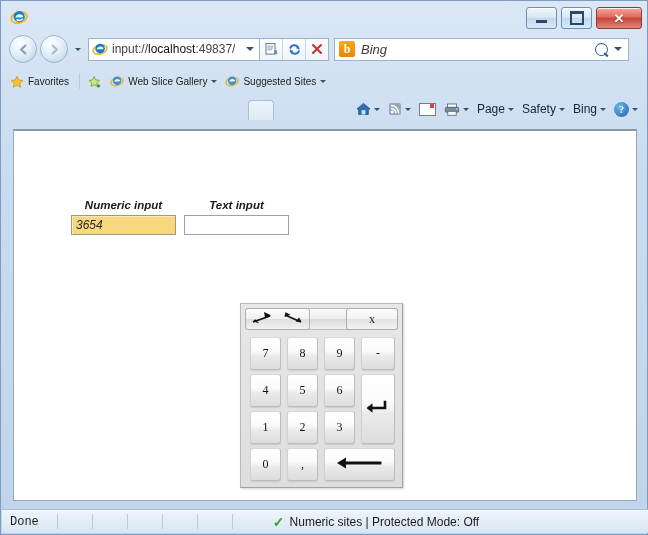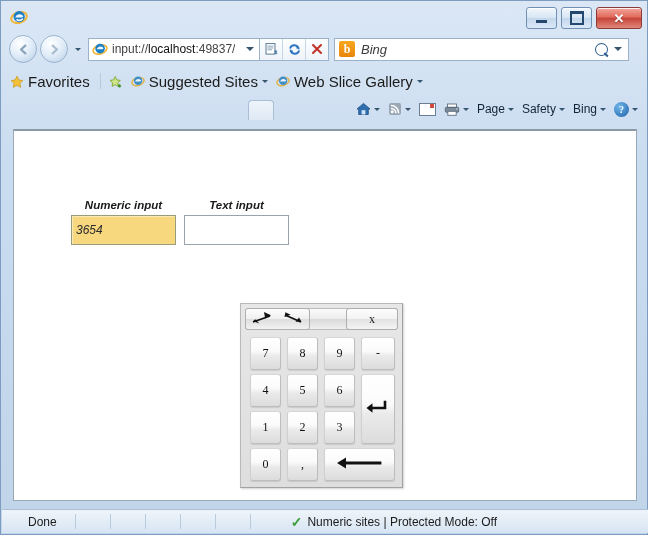--- a/index.html
+++ b/index.html
@@ -119,21 +119,21 @@
   .search-right{ margin-left:auto; display:flex;align-items:center; gap:6px; padding-right:6px;}
   .mag {
     width:11px;height:11px;border:1.7px solid #2d5d8e;border-radius:50%;
     position:relative; transform:rotate(-45deg);
   }
   .mag:after{content:"";position:absolute;left:4px;top:10px;width:1.8px;height:5px;background:#2d5d8e;}
 
   
   .fav-bar {
     position:absolute; left:1px; top:68px; width:545px; height:24px;
-    display:flex; align-items:center; font-size:15px; color:#1b1b1b;
+    display:flex; align-items:center; font-size:10px; color:#1b1b1b;
   }
   .fav-item{display:flex;align-items:center; gap:4px; margin-left:8px; white-space:nowrap;}
   .fav-sep{width:1px;height:16px;background:#b7c9dc;margin-left:10px;}
   .star {
     width:14px;height:13px; position:relative; flex:0 0 auto;
     color:#f0b21a; font-size:14px; line-height:13px;
   }
   .ie-e {
     width:14px;height:14px;flex:0 0 auto;position:relative;
   }
@@ -186,21 +186,21 @@
     overflow:hidden;
   }
 
   .field-group{position:absolute;font-style:italic;}
   .field-label{
     font-size:11.5px; font-weight:bold; color:#1a1a1a;
     text-align:center; margin-bottom:4px;
     font-family:"Liberation Sans",sans-serif;
   }
   .field-input{
-    height:30px; box-sizing:border-box;
+    height:20px; box-sizing:border-box;
     border:1px solid #8f9aa5;
     font-size:12px; padding:1px 4px;
     font-family:"Liberation Sans",sans-serif;
     outline:none;
     display:flex; align-items:center;
   }
   .field-input.numeric{
     background:#f7d87f;
     border:1px solid #9a9d7a;
     color:#2a2a2a;
@@ -258,21 +258,21 @@
   }
 
   
   .statusbar{
     position:absolute; left:1px; bottom:1px; width:646px; height:24px;
     background: linear-gradient(180deg,#eef4fa 0%, #e2ecf6 55%, #d6e5f3 100%);
     border-top:1px solid #a9c0d6;
     display:flex; align-items:center; font-size:12px; color:#1c1c1c;
     box-sizing:border-box;
   }
-  .sb-done{ margin-left:26px; }
+  .sb-done{ margin-left:8px;font-family:Liberation Mono, monospace; }
   .sb-divs{display:flex;align-items:center;margin-left:18px;}
   .sb-div{width:1px;height:15px;background:#bacbdb;margin-right:34px;}
   .sb-zone{display:flex;align-items:center;gap:5px;margin-left:6px;}
   .sb-check{color:#3a9e3a;font-size:14px;font-weight:bold;}
   .sb-right{margin-left:auto;display:flex;align-items:center;gap:7px;padding-right:8px;}
   .sb-lock{
     width:16px;height:15px;border-radius:50%;
     background:radial-gradient(circle at 40% 30%,#fefefe,#cfd8e0);
     border:1px solid #9fb0c0; position:relative;
   }
@@ -400,32 +400,32 @@
         </span>
       </span>
       <span class="fav-item">
         <span class="ie-e">
           <svg width="14" height="14" viewBox="0 0 14 14">
               <ellipse cx="7" cy="7.6" rx="6.2" ry="3.9" fill="none" stroke="#e3b34a" stroke-width="1.5" transform="rotate(-18 7 7.6)"></ellipse>
               <circle cx="7.1" cy="6.8" r="4.2" fill="#3f8fca"></circle>
               <path d="M4.1 7.4 A3.5 3.5 0 0 1 10.3 6.5 L9.2 7.4 Z" fill="#fff" opacity=".9"></path>
             </svg>
         </span>
-        <span>Suggested Sites</span>
+        <span>Web Slice Gallery</span>
         <span class="caret small"></span>
       </span>
       <span class="fav-item">
         <span class="ie-e">
           <svg width="14" height="14" viewBox="0 0 14 14">
               <ellipse cx="7" cy="7.6" rx="6.2" ry="3.9" fill="none" stroke="#e3b34a" stroke-width="1.5" transform="rotate(-18 7 7.6)"></ellipse>
               <circle cx="7.1" cy="6.8" r="4.2" fill="#3f8fca"></circle>
               <path d="M4.1 7.4 A3.5 3.5 0 0 1 10.3 6.5 L9.2 7.4 Z" fill="#fff" opacity=".9"></path>
             </svg>
         </span>
-        <span>Web Slice Gallery</span>
+        <span>Suggested Sites</span>
         <span class="caret small"></span>
       </span>
     </div>
 
     <div class="tab-row">
       <div class="tab-new"></div>
 
       <div class="cmdbar">
         <span class="cmd">
           <span class="home-icon">

